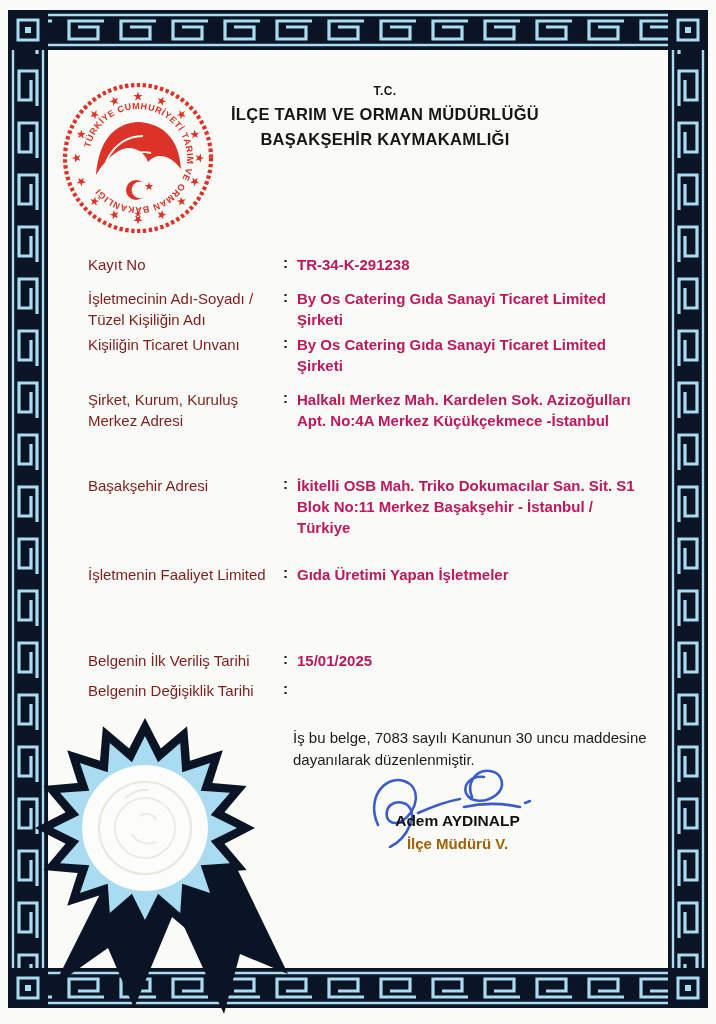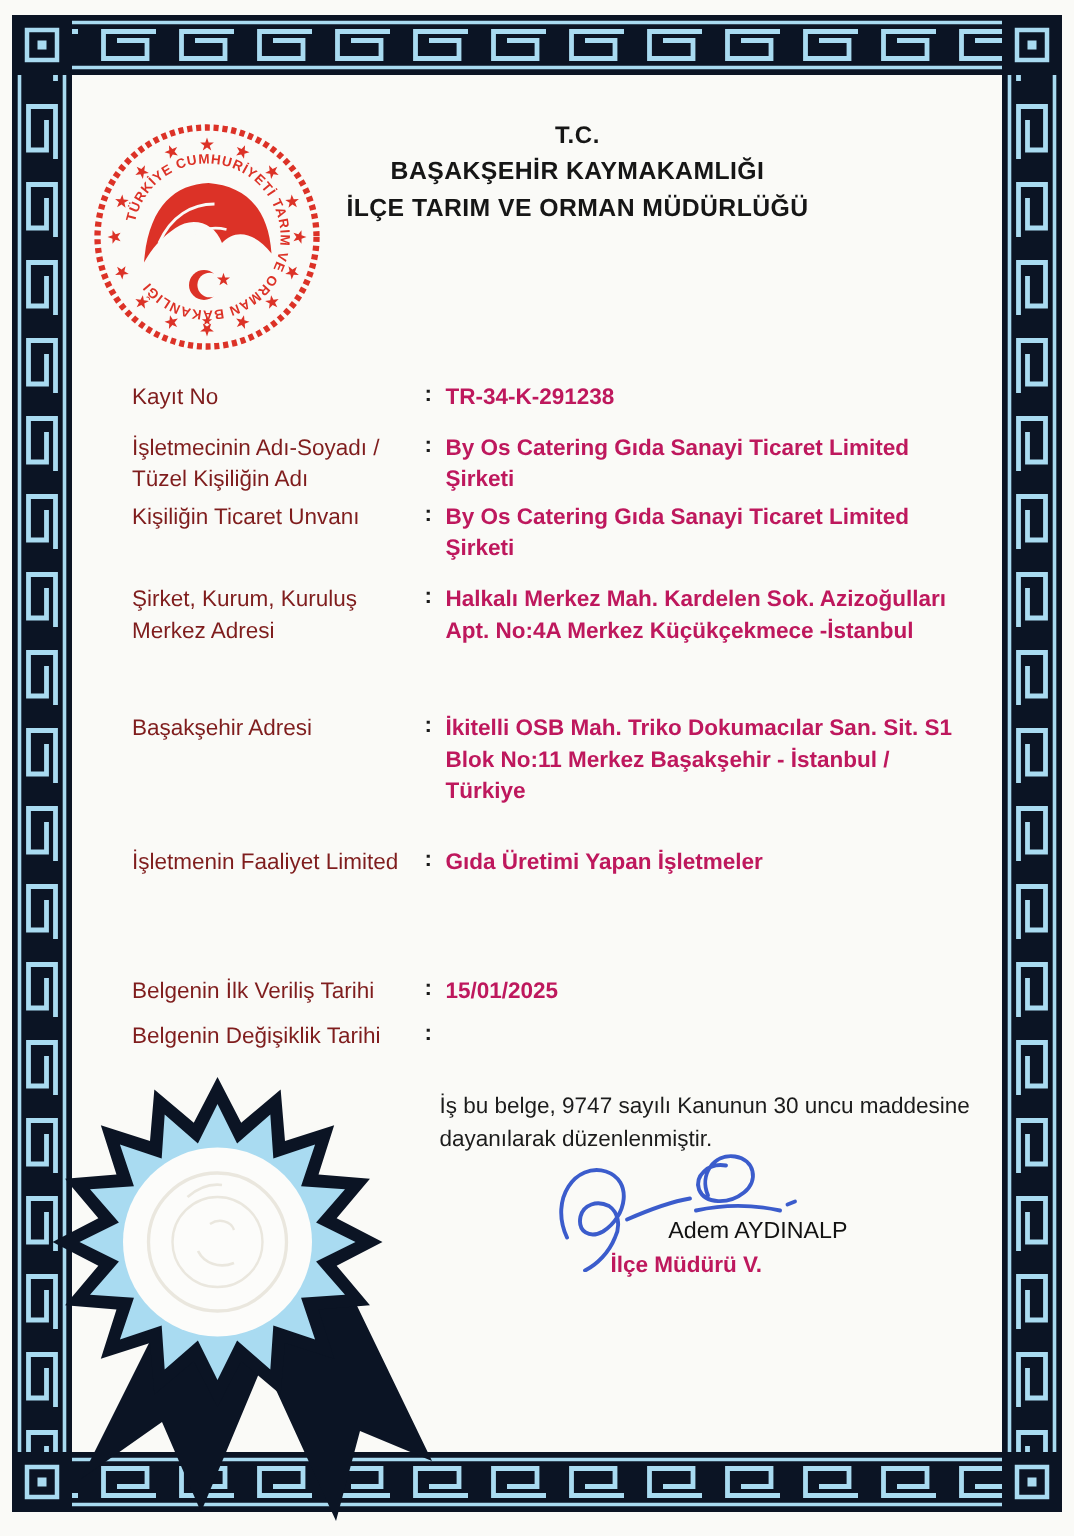--- a/index.html
+++ b/index.html
@@ -4,32 +4,32 @@
 <style>
   html,body{margin:0;padding:0;}
   body{background:#e9e9e6;font-family:"Liberation Sans", sans-serif;}
   .page{
     position:relative;width:716px;height:1024px;margin:0 auto;
     background:#fafaf7;overflow:hidden;
   }
   .layer{position:absolute;left:0;top:0;}
   
   .header{position:absolute;left:170px;top:80px;width:430px;text-align:center;color:#161616;}
-  .h-tc{font-size:16px;font-weight:bold;letter-spacing:.4px;line-height:22px;}
+  .h-tc{font-size:12px;font-weight:bold;letter-spacing:.4px;line-height:22px;}
   .h-line{font-size:16.5px;font-weight:bold;letter-spacing:.3px;line-height:25px;}
   
   .row{position:absolute;left:88px;width:480px;}
   .flabel{position:absolute;left:0;top:0;width:197px;font-size:15px;line-height:21px;color:#7f1d1d;}
   .fcolon{position:absolute;left:195px;top:0;font-size:15px;font-weight:bold;color:#1a1a1a;}
   .fvalue{position:absolute;left:209px;top:0;width:352px;font-size:15px;font-weight:bold;line-height:21px;color:#be185d;}
   .r1{top:254px;} .r2{top:288px;} .r3{top:334px;} .r4{top:389px;}
   .r5{top:475px;} .r6{top:564px;} .r7{top:650px;} .r8{top:680px;}
   .footnote{position:absolute;left:293px;top:727px;width:358px;font-size:15px;line-height:22px;color:#1c1c1c;}
-  .sig-name{position:absolute;left:350px;top:812px;width:215px;text-align:right;font-size:15.5px;font-weight:normal;color:#121212;}
-  .sig-title{position:absolute;left:350px;top:835px;width:215px;text-align:center;font-size:15px;font-weight:bold;color:#be185d;}
+  .sig-name{position:absolute;left:350px;top:812px;width:215px;text-align:center;font-size:15.5px;font-weight:bold;color:#121212;}
+  .sig-title{position:absolute;left:350px;top:835px;width:215px;text-align:center;font-size:15px;font-weight:bold;color:#a16207;}
   svg{display:block;}
 </style>
 </head>
 <body>
 
 <div class="page">
 
   <svg class="layer" width="716" height="1024" viewBox="0 0 716 1024">
     <defs>
       <pattern id="mhT" x="8" y="10" width="52" height="40" patternUnits="userSpaceOnUse">
@@ -114,22 +114,22 @@
       <path d="M59,89 C67,77 80,72 93,75" stroke="#fafaf7" stroke-width="1.8" fill="none"></path>
       <circle cx="78" cy="112" r="10" fill="#dc3227"></circle>
       <circle cx="81.8" cy="112" r="8.2" fill="#fafaf7"></circle>
       <polygon fill="#dc3227" points="91.00,103.90 92.06,107.04 95.37,107.08 92.71,109.06 93.70,112.22 91.00,110.30 88.30,112.22 89.29,109.06 86.63,107.08 89.94,107.04"></polygon>
     </g>
     <polygon fill="#dc3227" points="80.00,132.40 80.82,134.87 83.42,134.89 81.33,136.43 82.12,138.91 80.00,137.40 77.88,138.91 78.67,136.43 76.58,134.89 79.18,134.87"></polygon>
   </svg>
 
   <div class="header">
     <div class="h-tc">T.C.</div>
+    <div class="h-line">İLÇE TARIM VE ORMAN MÜDÜRLÜĞÜ</div>
     <div class="h-line">BAŞAKŞEHİR KAYMAKAMLIĞI</div>
-    <div class="h-line">İLÇE TARIM VE ORMAN MÜDÜRLÜĞÜ</div>
   </div>
 
   <div class="row r1">
     <div class="flabel">Kayıt No</div>
     <div class="fcolon">:</div>
     <div class="fvalue">TR-34-K-291238</div>
   </div>
   <div class="row r2">
     <div class="flabel">İşletmecinin Adı-Soyadı / Tüzel Kişiliğin Adı</div>
     <div class="fcolon">:</div>
@@ -159,21 +159,21 @@
     <div class="flabel">Belgenin İlk Veriliş Tarihi</div>
     <div class="fcolon">:</div>
     <div class="fvalue">15/01/2025</div>
   </div>
   <div class="row r8">
     <div class="flabel">Belgenin Değişiklik Tarihi</div>
     <div class="fcolon">:</div>
     <div class="fvalue"></div>
   </div>
 
-  <div class="footnote">İş bu belge, 9747 sayılı Kanunun 30 uncu maddesine dayanılarak düzenlenmiştir.</div>
+  <div class="footnote">İş bu belge, 7083 sayılı Kanunun 30 uncu maddesine dayanılarak düzenlenmiştir.</div>
 
   <svg class="layer" style="left:360px;top:763px;" width="175" height="85" viewBox="0 0 175 85">
     <g fill="none" stroke="#2b4fc8" stroke-width="2.6" stroke-linecap="round" opacity="0.92">
       <path d="M18,62 C6,36 24,12 44,18 C62,24 58,48 42,58 C33,63 25,58 27,48 C29,40 38,37 46,41 C52,45 54,54 50,62 C46,72 38,80 30,84"></path>
       <path d="M58,50 C74,43 88,38 100,36"></path>
       <path d="M112,34 C106,20 116,6 130,8 C143,10 146,24 136,32 C126,40 110,40 106,30 C103,21 112,12 124,14"></path>
       <path d="M104,44 C122,40 142,40 160,44"></path>
       <path d="M165,40 l5,-2"></path>
     </g>
   </svg>

